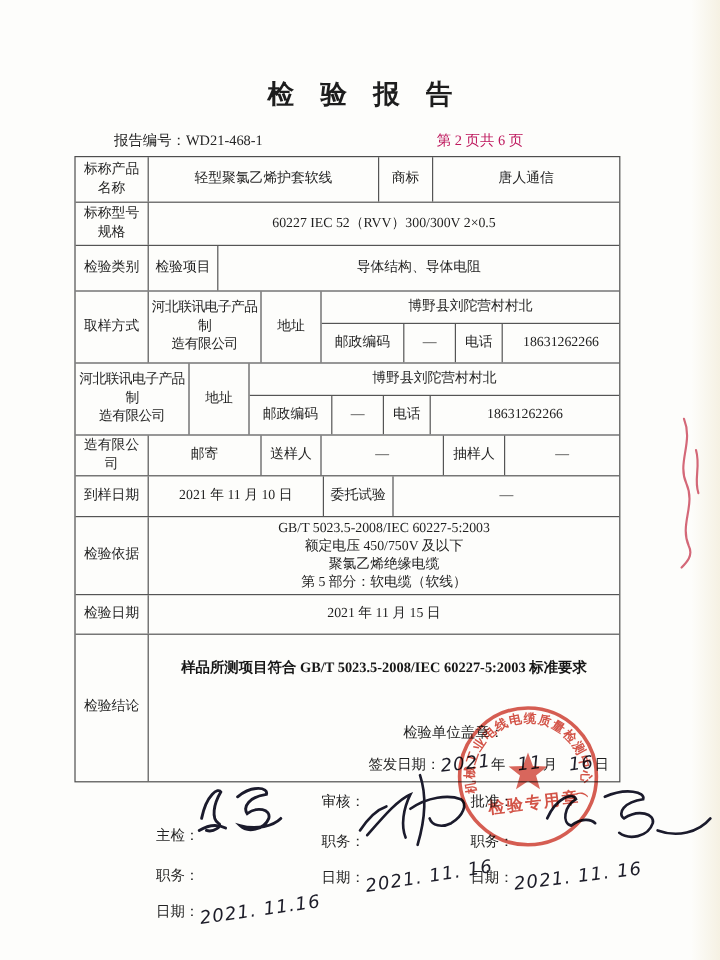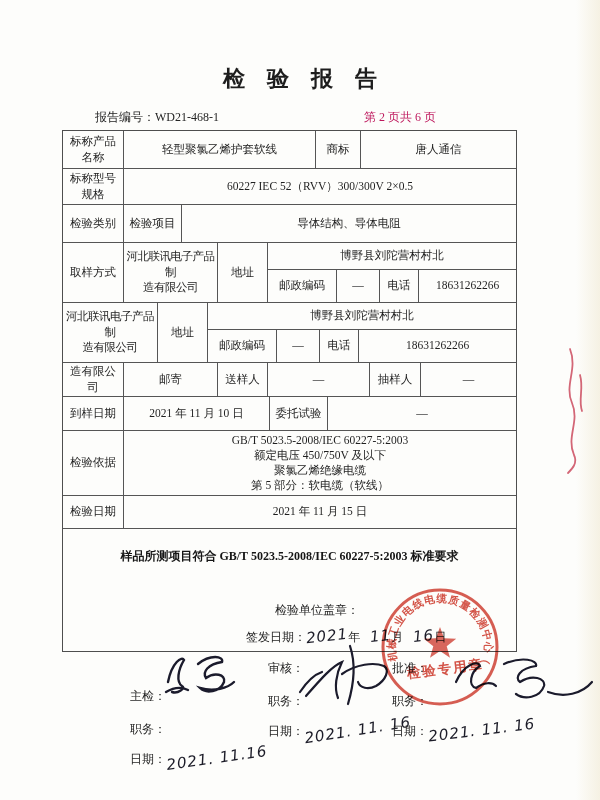--- a/index.html
+++ b/index.html
@@ -147,20 +147,21 @@
 聚氯乙烯绝缘电缆
 第 5 部分：软电缆（软线）</div>
   </div>
 
   <div class="tr" style="height:33px">
     <div class="td" style="width:60px">检验日期</div>
     <div class="td" style="flex:1">2021 年 11 月 15 日</div>
   </div>
 
   <div class="tr" style="height:123px">
+    <div class="td" style="width:60px">检验结论</div>
     <div class="td conc-cell" style="flex:1">
       <div class="conc-text">样品所测项目符合 GB/T 5023.5-2008/IEC 60227-5:2003 标准要求</div>
       <div class="seal-line">检验单位盖章：</div>
       <div class="issue-line">
         <span>签发日期：</span><span class="hand">2021</span><span>年</span><span class="gap"></span><span class="hand">11</span><span>月</span><span class="gap"></span><span class="hand">16</span><span>日</span>
       </div>
     </div>
   </div>
 </div>
 

